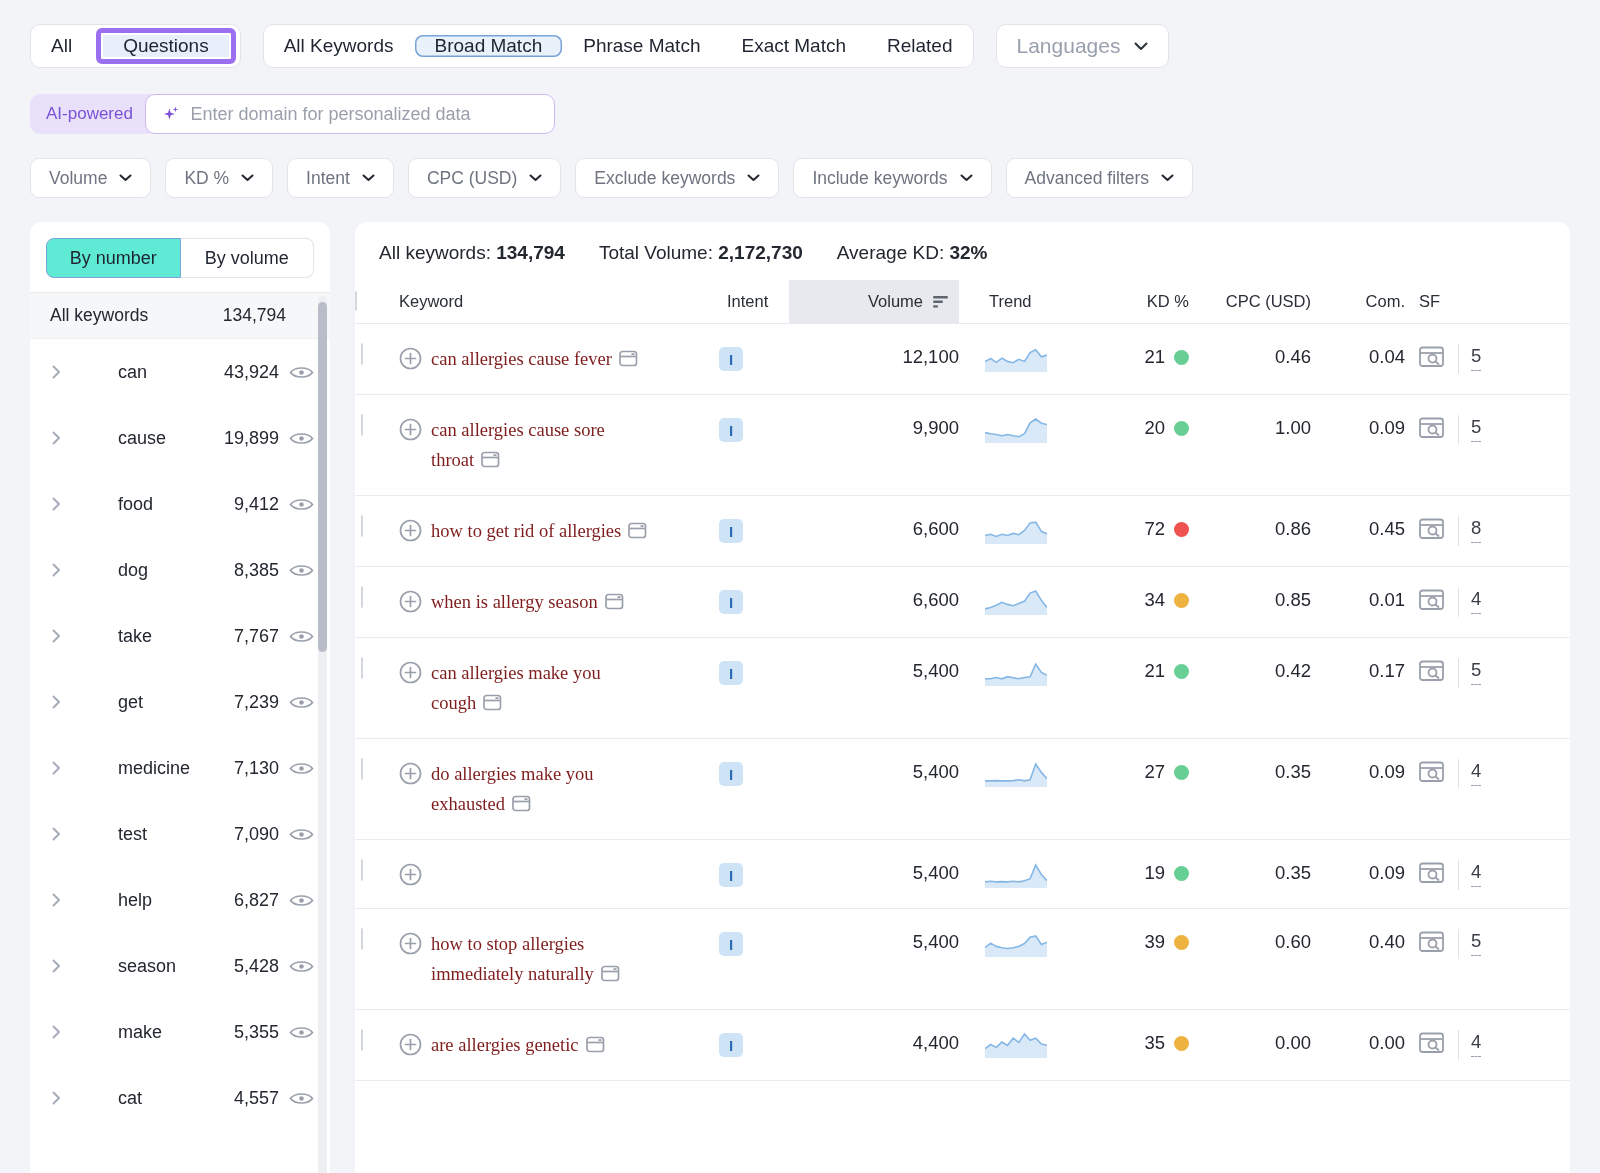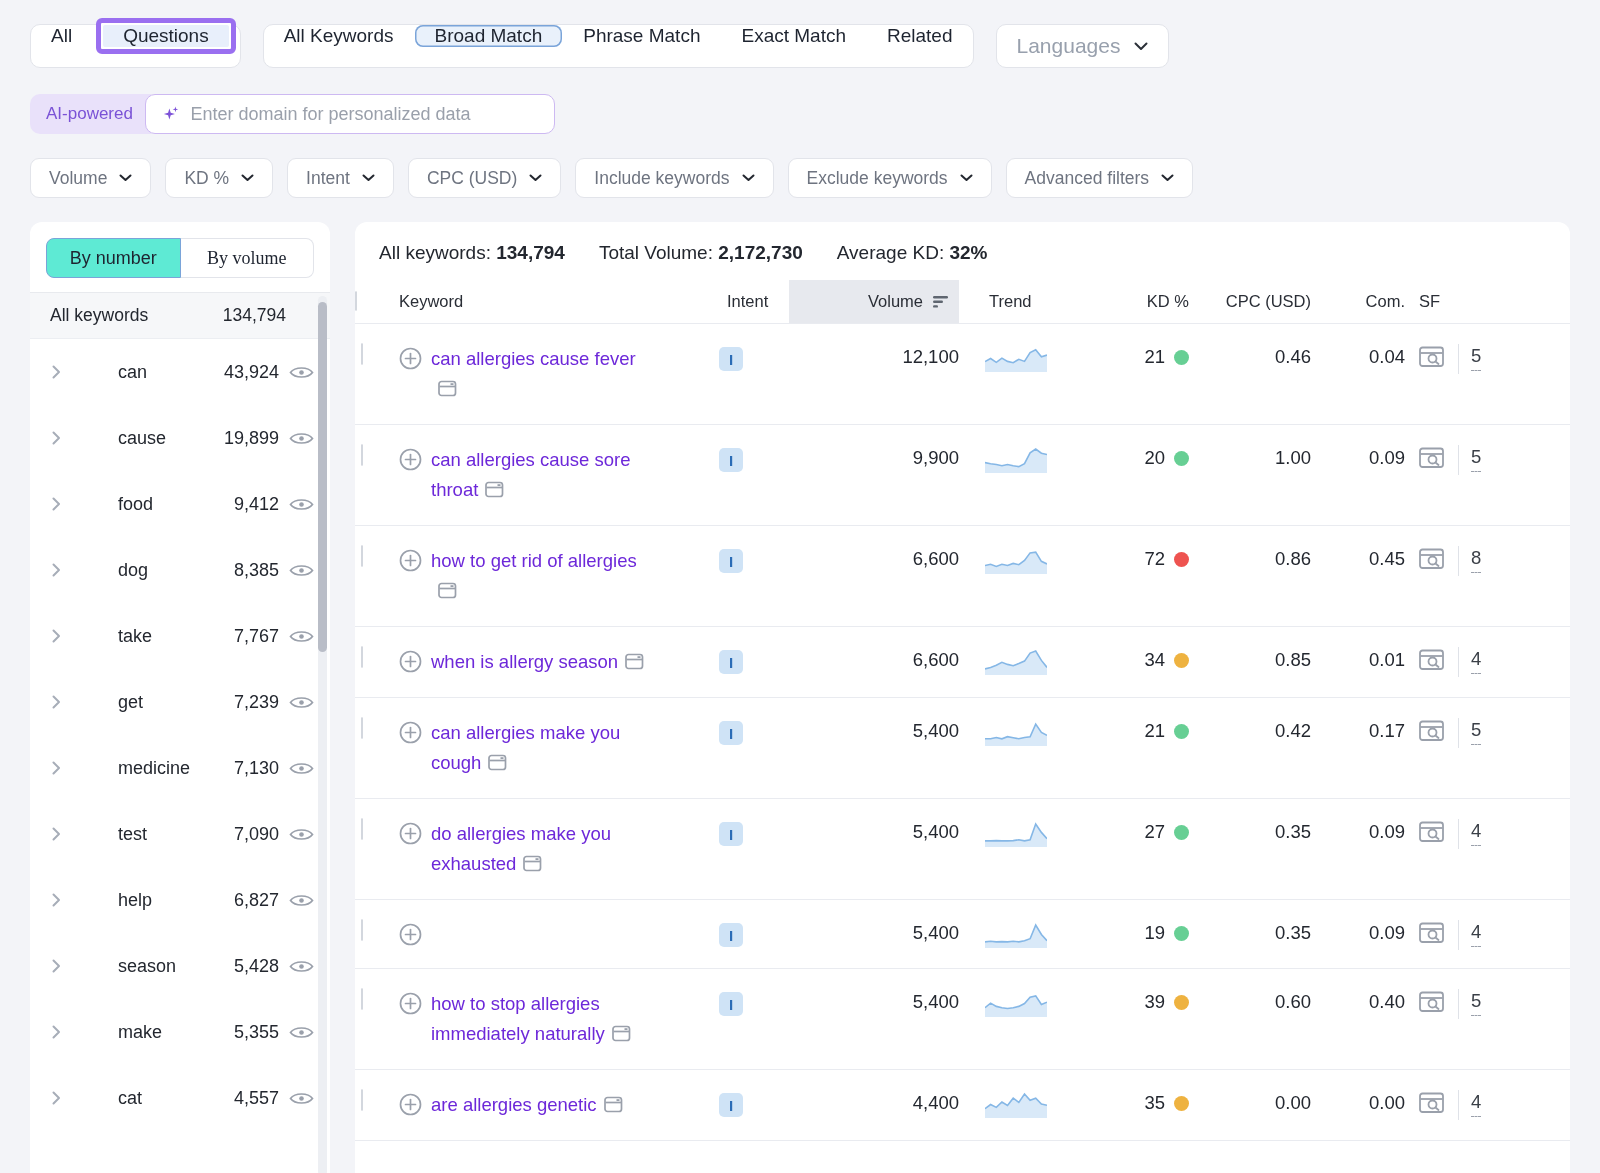--- a/index.html
+++ b/index.html
@@ -5,21 +5,21 @@
   * { box-sizing: border-box; margin: 0; padding: 0; }
   html,body { width:1600px; height:1173px; overflow:hidden; }
   body {
     background:#f3f4f8;
     font-family:"Liberation Sans", sans-serif;
     color:#23272f;
     font-size:18px;
   }
   
   .topbar { display:flex; align-items:center; gap:22px; margin:22px 30px 0; height:48px; }
-  .tab-group { display:inline-flex; align-items:flex-start; background:#fff; border:1px solid #e2e4ea; border-radius:10px; overflow:visible; height:44px; }
+  .tab-group { display:inline-flex; align-items:center; background:#fff; border:1px solid #e2e4ea; border-radius:10px; overflow:visible; height:44px; }
   .tab { display:flex; align-items:center; padding:0 20px; font-size:19px; color:#1e2430; cursor:pointer; background:transparent; border:none; font-family:inherit; }
   .tab + .tab-sep { width:1px; background:#e2e4ea; }
   .q-highlight { display:flex; align-items:center; border:5px solid #9a6ff0; border-radius:6px; margin:-7px 4px; background:#fff; padding:2px; z-index:2; }
   .q-highlight .tab { background:#e8effb; border-radius:2px; height:100%; }
   .tab.selected-blue { background:#e9f1fb; box-shadow:inset 0 0 0 1.5px #7aa4d9; border-radius:8px; }
   .lang-btn { display:inline-flex; align-items:center; gap:14px; background:#fff; border:1px solid #e2e4ea; border-radius:10px; height:44px; padding:0 20px; font-size:21px; color:#98a0ad; cursor:pointer; font-family:inherit; }
 
   
   .ai-row { display:flex; align-items:center; margin:24px 30px 0; }
   .ai-badge { display:flex; align-items:center; background:#e9e1fa; color:#7a52d6; font-size:17px; height:40px; padding:0 18px 0 16px; border-radius:10px 0 0 10px; }
@@ -32,21 +32,21 @@
   .filter-btn { display:inline-flex; align-items:center; gap:12px; background:#fff; border:1px solid #e2e4ea; border-radius:9px; height:40px; padding:0 18px; font-size:17.5px; color:#6e7480; cursor:pointer; font-family:inherit; }
 
   
   .content { display:flex; gap:25px; margin:24px 30px 0 30px; height:958px; }
 
   
   .sidebar { position:relative; width:300px; background:#fff; border-radius:12px 12px 0 0; overflow:hidden; flex-shrink:0; }
   .sb-toggle { display:flex; padding:16px 16px 14px; }
   .sb-toggle-btn { flex:1; height:40px; display:flex; align-items:center; justify-content:center; font-size:18px; background:#fff; border:1px solid #e2e4ea; cursor:pointer; color:#1e2430; font-family:inherit; }
   .sb-toggle-btn.on { background:#5eead4; border:1.5px solid #7aa4d9; border-radius:8px 0 0 8px; }
-  .sb-toggle-btn.off { border-left:none; border-radius:0 8px 8px 0;font-family:Liberation Serif, serif; }
+  .sb-toggle-btn.off { border-left:none; border-radius:0 8px 8px 0; }
   .sb-divider { height:1px; background:#e8eaee; }
   .sb-allrow { display:flex; justify-content:space-between; align-items:center; background:#f6f7f9; padding:12px 44px 12px 20px; font-size:17.5px; color:#23272f; border-bottom:1px solid #eceef2; }
   .sb-item { display:flex; align-items:center; height:66px; padding:0 16px 0 22px; cursor:pointer; }
   .sb-item .chev { flex-shrink:0; margin-right:22px; display:flex; }
   .sb-item .lbl { flex:1; color:#23272f;margin-left:35px; }
   .sb-item .cnt { color:#23272f; margin-right:10px; }
   .scroll-track { position:absolute; top:74px; bottom:4px; right:3px; width:9px; background:#edeff3; border-radius:5px; }
   .scroll-thumb { position:absolute; top:6px; left:0; width:9px; height:350px; background:#b9bdc7; border-radius:5px; }
 
   
@@ -67,21 +67,21 @@
   .h-right { text-align:right; }
   .h-cpc { padding-right:28px !important; }
   .h-com { padding-right:14px !important; }
   .h-trend { padding-left:30px !important; }
   .h-intent { padding-left:8px !important; }
   .t-row { align-items:start; border-bottom:1px solid #e9ebf0; padding:20px 0 18px; }
   .cell-check { padding-left:6px; }
   .checkbox { width:23px; height:23px; border:1.5px solid #d3d7de; border-radius:6px; background:#fff; cursor:pointer; }
   .kw-cell { display:flex; align-items:flex-start; gap:9px; }
   .kw-plus { flex-shrink:0; margin-top:3px; cursor:pointer; display:flex; }
-  .kw-text { max-width:218px; font-size:18.5px; line-height:30px; color:#6d28d9; cursor:pointer; }
+  .kw-text { max-width:218px; font-size:18.5px; line-height:30px; color:#7f1d1d; cursor:pointer;font-family:Liberation Serif, serif; }
   .kw-serp-icon { display:inline-block; vertical-align:-2px; margin-left:7px; cursor:pointer; }
   .intent-badge { width:24px; height:24px; border-radius:5px; background:#cfe3f6; color:#2b6cb6; font-size:15px; font-weight:700; display:flex; align-items:center; justify-content:center; margin-top:3px; }
   .vol-cell { text-align:right; font-size:18.5px; padding-top:2px; }
   .trend-cell { padding-left:26px; }
   .spark { width:62px; height:28px; display:block; }
   .sp-area { fill:#d9e9f8; }
   .sp-line { stroke:#85b7e6; stroke-width:1.6; fill:none; }
   .kd-cell { display:flex; justify-content:flex-end; align-items:center; gap:9px; padding-top:2px; font-size:18.5px; }
   .kd-dot { width:15px; height:15px; border-radius:50%; }
   .cpc-cell { text-align:right; padding-right:28px; font-size:18.5px; padding-top:2px; }
@@ -150,27 +150,27 @@
         <polyline points="1.5,1.5 6.5,6 11.5,1.5" fill="none" stroke="#23272f" stroke-width="2" stroke-linecap="round" stroke-linejoin="round"></polyline>
       </svg>
     </button>
   <button class="filter-btn">
       <span>CPC (USD)</span>
       <svg width="13" height="8" viewBox="0 0 13 8">
         <polyline points="1.5,1.5 6.5,6 11.5,1.5" fill="none" stroke="#23272f" stroke-width="2" stroke-linecap="round" stroke-linejoin="round"></polyline>
       </svg>
     </button>
   <button class="filter-btn">
-      <span>Include keywords</span>
+      <span>Exclude keywords</span>
       <svg width="13" height="8" viewBox="0 0 13 8">
         <polyline points="1.5,1.5 6.5,6 11.5,1.5" fill="none" stroke="#23272f" stroke-width="2" stroke-linecap="round" stroke-linejoin="round"></polyline>
       </svg>
     </button>
   <button class="filter-btn">
-      <span>Exclude keywords</span>
+      <span>Include keywords</span>
       <svg width="13" height="8" viewBox="0 0 13 8">
         <polyline points="1.5,1.5 6.5,6 11.5,1.5" fill="none" stroke="#23272f" stroke-width="2" stroke-linecap="round" stroke-linejoin="round"></polyline>
       </svg>
     </button>
   <button class="filter-btn">
       <span>Advanced filters</span>
       <svg width="13" height="8" viewBox="0 0 13 8">
         <polyline points="1.5,1.5 6.5,6 11.5,1.5" fill="none" stroke="#23272f" stroke-width="2" stroke-linecap="round" stroke-linejoin="round"></polyline>
       </svg>
     </button>

